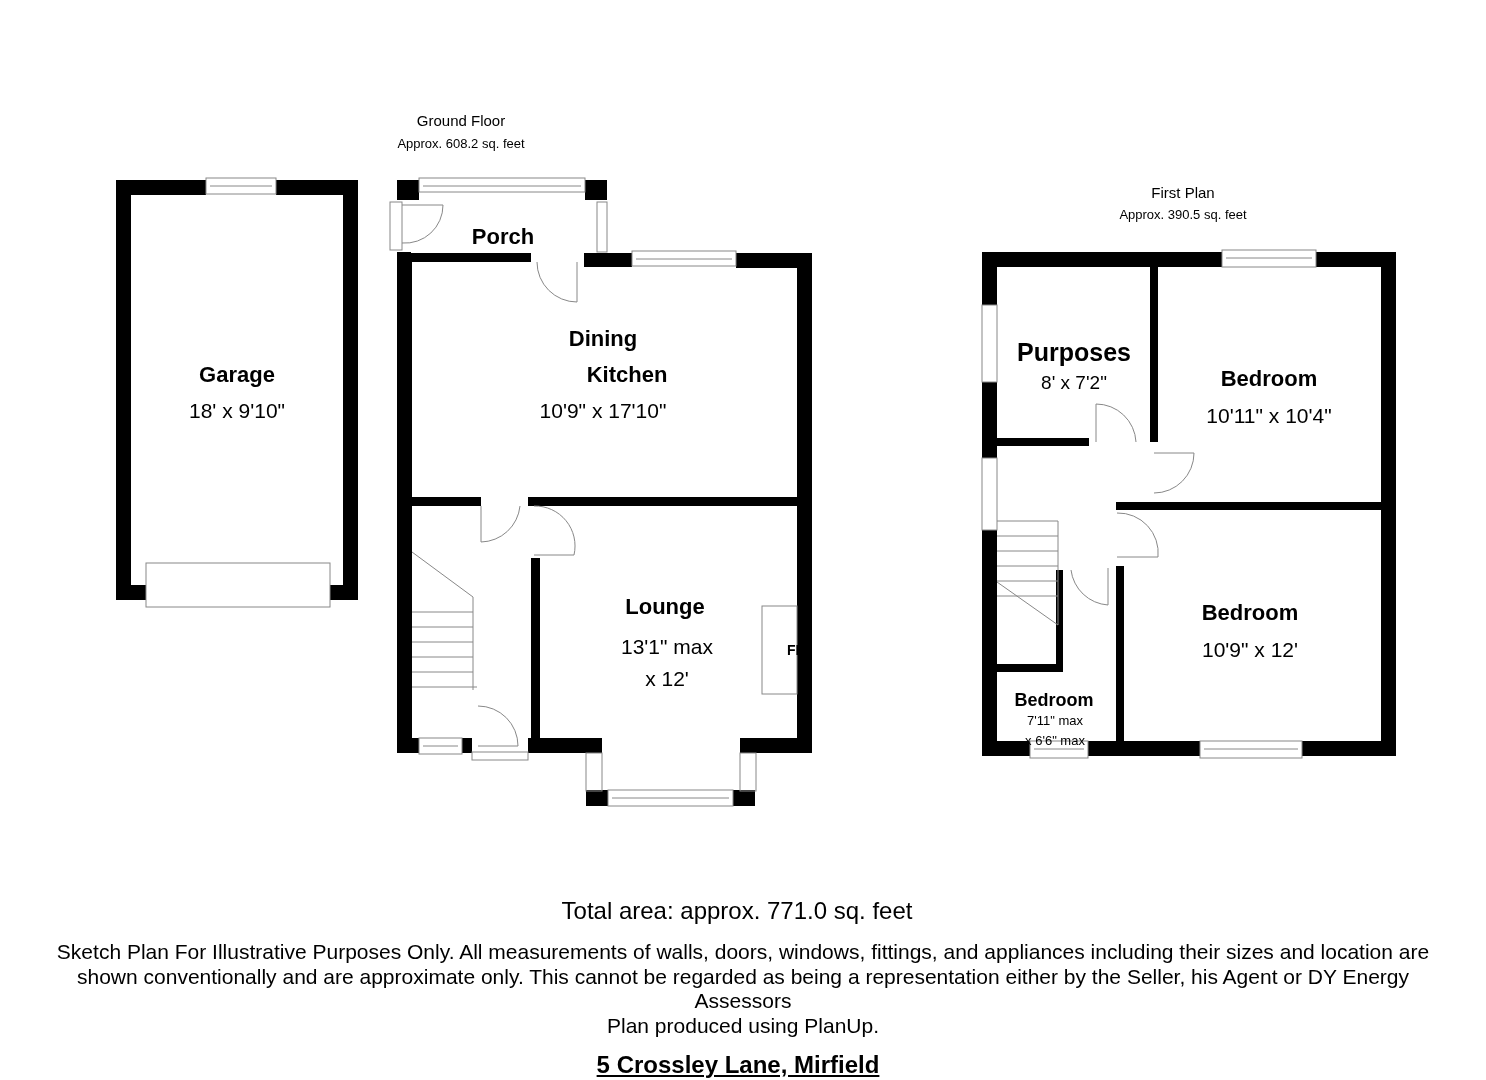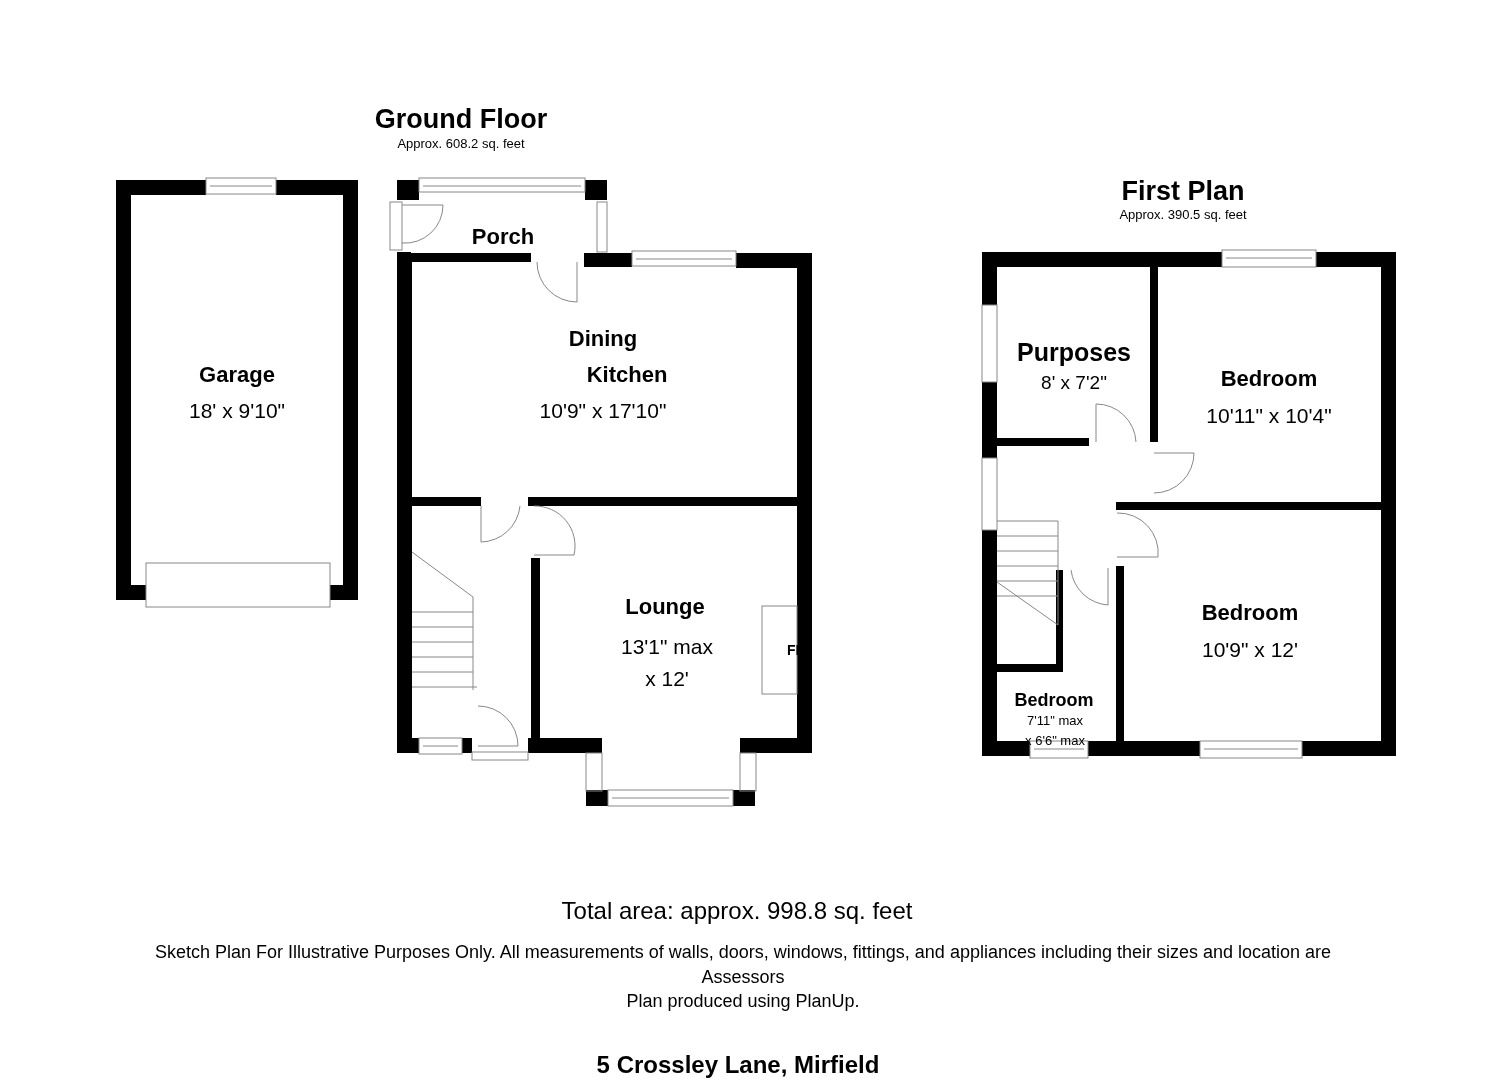--- a/index.html
+++ b/index.html
@@ -1,27 +1,27 @@
 <!DOCTYPE html>
 <html><head>
 <meta charset="utf-8">
 <style>
   html, body { margin: 0; padding: 0; background: #ffffff; }
   body { width: 1486px; height: 1080px; position: relative; overflow: hidden; font-family: "Liberation Sans", sans-serif; color: #000; }
   svg.plan { position: absolute; left: 0; top: 0; }
   .lbl { position: absolute; text-align: center; white-space: nowrap; transform: translateX(-50%); line-height: 1; }
-  .floor-title { font-weight: bold; font-size: 27px; }
+  .floor-title { font-weight: normal; font-size: 15px; margin-top: 7px; }
   .floor-area { font-size: 13px; }
   .room-name { font-weight: bold; font-size: 22px; }
   .room-dim { font-size: 21px; }
   .room-name-sm { font-weight: bold; font-size: 18px; }
   .room-dim-sm { font-size: 13px; }
   .fp { font-weight: bold; font-size: 14px; margin-left: 16px; }
   .total { font-size: 24px; }
-  .disclaimer { position: absolute; left: 40px; width: 1406px; top: 940px; text-align: center; font-size: 18px; line-height: 24.5px; }
+  .disclaimer { position: absolute; left: 40px; width: 1406px; top: 940px; text-align: center; font-size: 21px; line-height: 24.5px; }
   .address { font-weight: bold; font-size: 24px; }
 </style>
 </head>
 <body>
 
 <svg class="plan" width="1486" height="1080" viewBox="0 0 1486 1080">
   <g fill="#000">
 
     <g>
       <rect x="116" y="180" width="90" height="15"></rect>
@@ -164,21 +164,22 @@
 <div class="lbl room-name" style="left:1269px; top:368px;">Bedroom</div>
 <div class="lbl room-dim" style="left:1269px; top:405px;">10'11" x 10'4"</div>
 
 <div class="lbl room-name" style="left:1250px; top:602px;">Bedroom</div>
 <div class="lbl room-dim" style="left:1250px; top:639px;">10'9" x 12'</div>
 
 <div class="lbl room-name-sm" style="left:1054px; top:691px;">Bedroom</div>
 <div class="lbl room-dim-sm" style="left:1055px; top:714px;">7'11" max</div>
 <div class="lbl room-dim-sm" style="left:1055px; top:734px;">x 6'6" max</div>
 
-<div class="lbl total" style="left:737px; top:899px;">Total area: approx. 998.8 sq. feet</div>
+<div class="lbl total" style="left:737px; top:899px;">Total area: approx. 771.0 sq. feet</div>
 
 <div class="disclaimer">
   <div>Sketch Plan For Illustrative Purposes Only. All measurements of walls, doors, windows, fittings, and appliances including their sizes and location are</div>
+  <div>shown conventionally and are approximate only. This cannot be regarded as being a representation either by the Seller, his Agent or DY Energy</div>
   <div>Assessors</div>
   <div>Plan produced using PlanUp.</div>
 </div>
 
-<div class="lbl address" style="left:738px; top:1053px;">5 Crossley Lane, Mirfield</div>
+<div class="lbl address" style="left:738px; top:1053px;text-decoration:underline;">5 Crossley Lane, Mirfield</div>
 
 </body></html>

